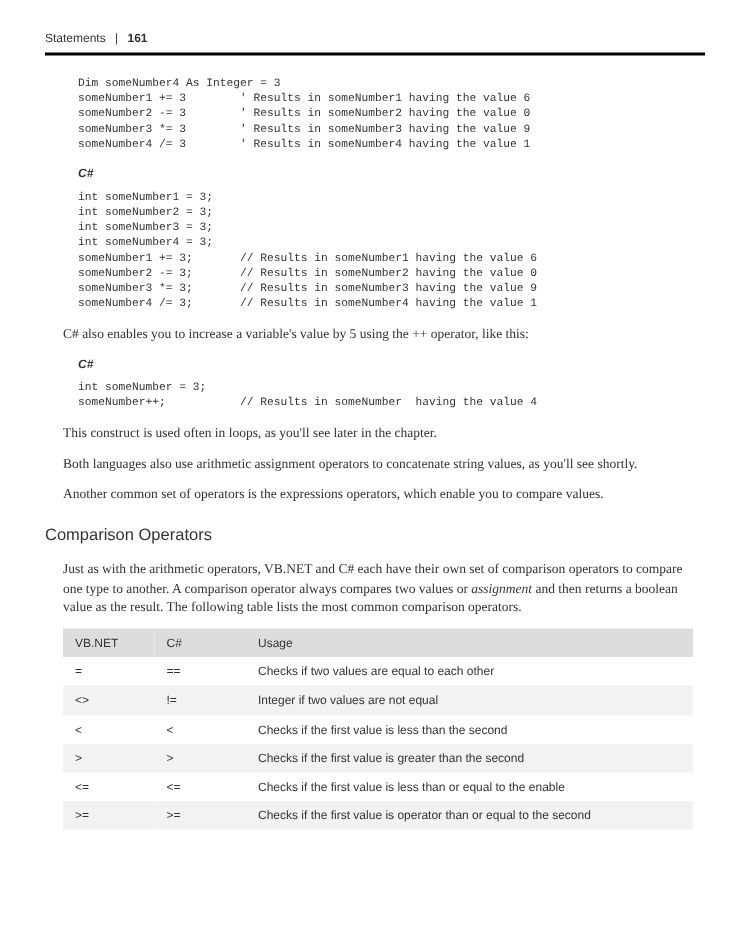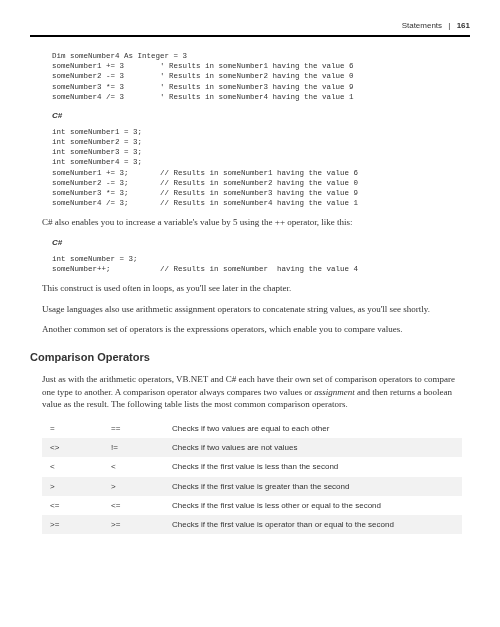--- a/index.html
+++ b/index.html
@@ -7,21 +7,20 @@
     padding: 20px 30px 20px 30px;
     font-family: Georgia, 'Times New Roman', serif;
     font-size: 9px;
     line-height: 1.4;
     color: #333;
     width: 500px;
     box-sizing: border-box;
     background: #fff;
   }
   .header {
-    text-align: right;
     font-family: Arial, sans-serif;
     font-size: 8px;
     padding-bottom: 4px;
     border-bottom: 2px solid #000;
     margin-bottom: 14px;
   }
   .header .pagenum { font-weight: bold; }
   .header .divider { margin: 0 4px; }
   .codeblock {
     font-family: 'Courier New', monospace;
@@ -37,21 +36,21 @@
     font-size: 8px;
     margin: 6px 0 2px 22px;
   }
   .para {
     margin: 8px 0 8px 12px;
     font-size: 9px;
     line-height: 1.4;
   }
   h3.section {
     font-family: Arial, sans-serif;
-    font-weight: bold;
+    font-weight: normal;
     font-size: 11px;
     margin: 14px 0 4px 0;
   }
   table.ops {
     border-collapse: collapse;
     margin: 8px 0 0 12px;
     font-family: Arial, sans-serif;
     font-size: 8px;
     width: 420px;
   }
@@ -97,55 +96,60 @@
 someNumber3 *= 3;       // Results in someNumber3 having the value 9
 someNumber4 /= 3;       // Results in someNumber4 having the value 1</div>
 
 <p class="para">C# also enables you to increase a variable's value by 5 using the ++ operator, like this:</p>
 
 <div class="lang-label">C#</div>
 <div class="codeblock">int someNumber = 3;
 someNumber++;           // Results in someNumber  having the value 4</div>
 
 <p class="para">This construct is used often in loops, as you'll see later in the chapter.</p>
-<p class="para">Usage languages also use arithmetic assignment operators to concatenate string values, as you'll see shortly.</p>
+<p class="para">Both languages also use arithmetic assignment operators to concatenate string values, as you'll see shortly.</p>
 <p class="para">Another common set of operators is the expressions operators, which enable you to compare values.</p>
 
 <h3 class="section">Comparison Operators</h3>
 
 <p class="para">
   <span>Just as with the arithmetic operators, VB.NET and C# each have their own set of comparison operators to compare one type to another. A comparison operator always compares two values or </span><em>assignment</em><span> and then returns a boolean value as the result. The following table lists the most common comparison operators.</span>
 </p>
 
 <table class="ops">
   <tbody>
+      <tr>
+    <th>VB.NET</th>
+    <th>C#</th>
+    <th>Usage</th>
+  </tr>
   <tr>
     <td class="op">=</td>
     <td class="op2">==</td>
     <td>Checks if two values are equal to each other</td>
   </tr>
   <tr class="alt">
     <td class="op">&lt;&gt;</td>
     <td class="op2">!=</td>
-    <td>Checks if two values are not values</td>
+    <td>Integer if two values are not equal</td>
   </tr>
   <tr>
     <td class="op">&lt;</td>
     <td class="op2">&lt;</td>
     <td>Checks if the first value is less than the second</td>
   </tr>
   <tr class="alt">
     <td class="op">&gt;</td>
     <td class="op2">&gt;</td>
     <td>Checks if the first value is greater than the second</td>
   </tr>
   <tr>
     <td class="op">&lt;=</td>
     <td class="op2">&lt;=</td>
-    <td>Checks if the first value is less other or equal to the second</td>
+    <td>Checks if the first value is less than or equal to the enable</td>
   </tr>
   <tr class="alt">
     <td class="op">&gt;=</td>
     <td class="op2">&gt;=</td>
     <td>Checks if the first value is operator than or equal to the second</td>
   </tr>
 </tbody>
   </table>
 
 </body></html>

